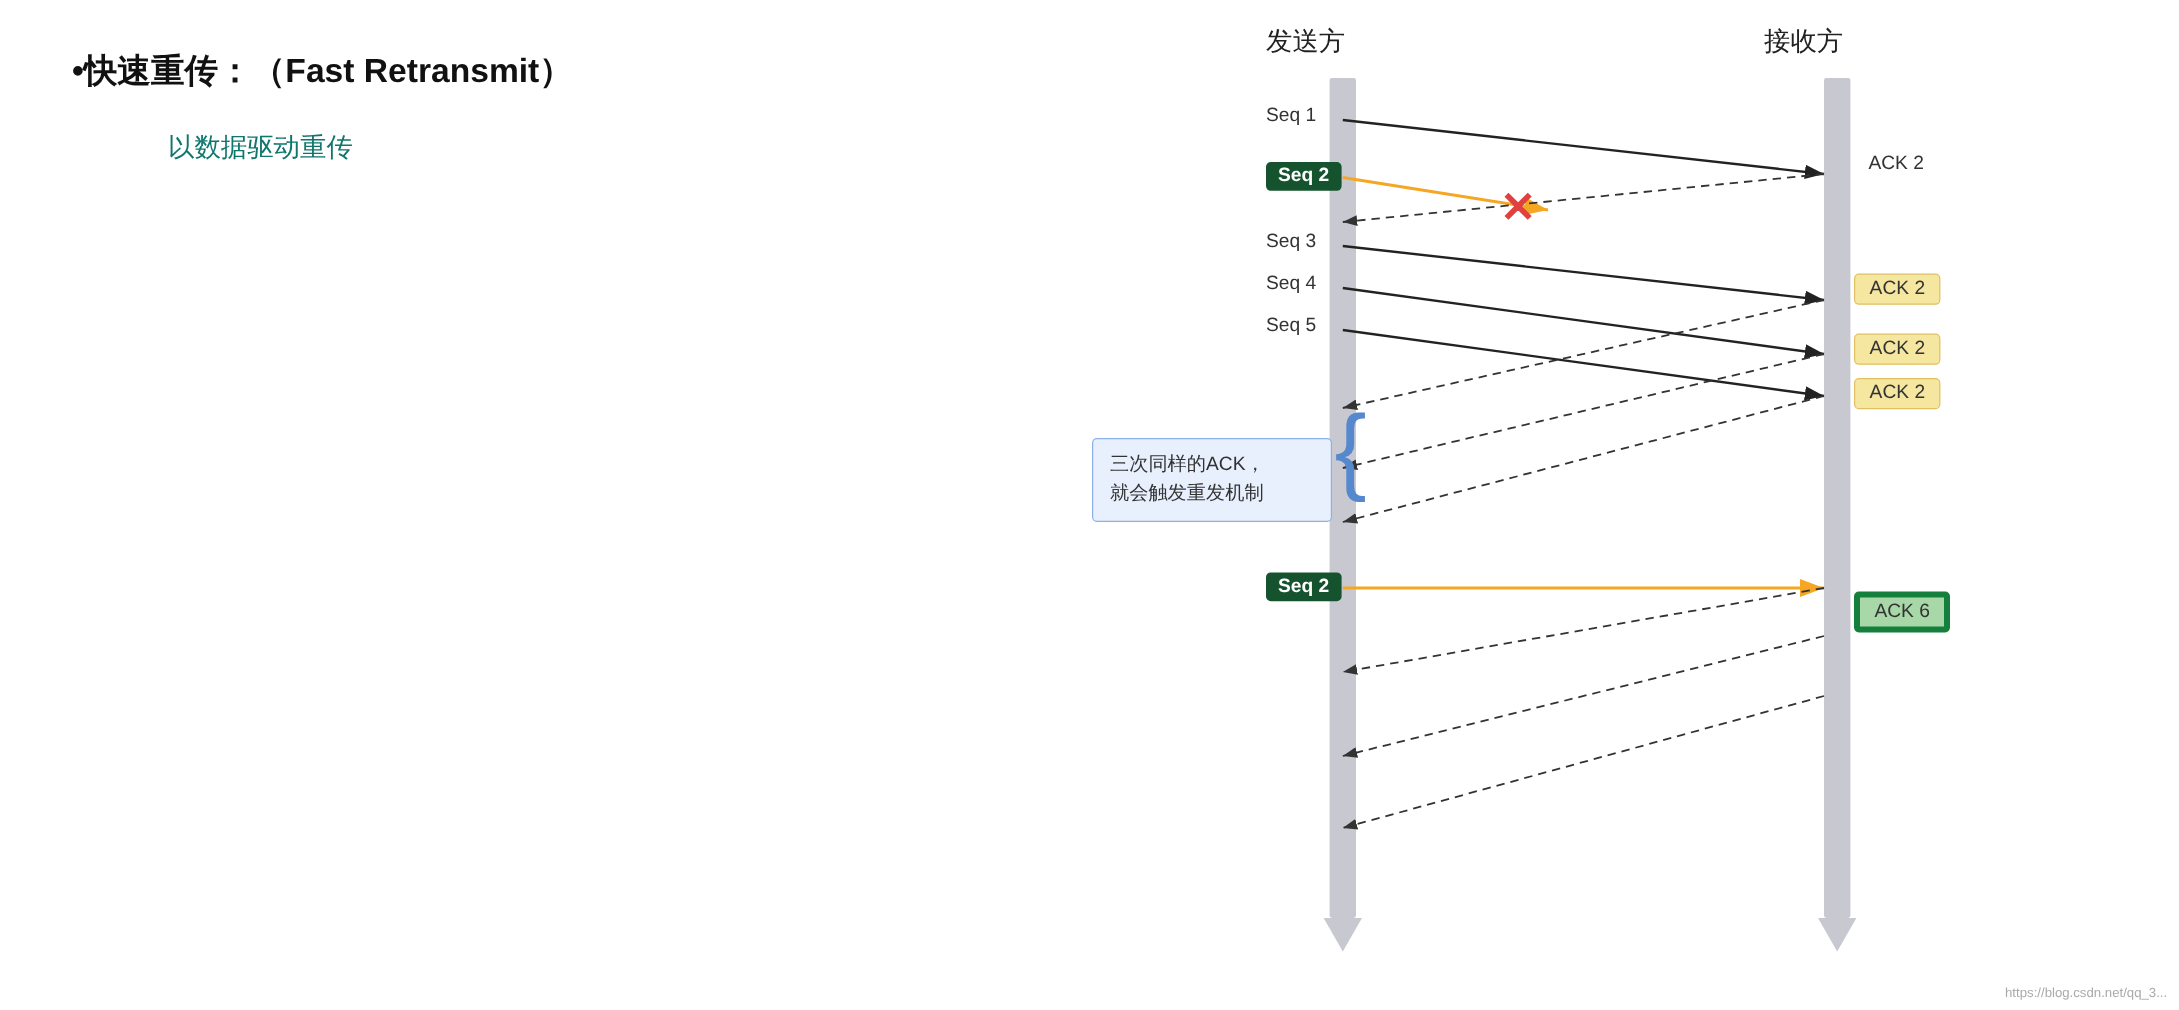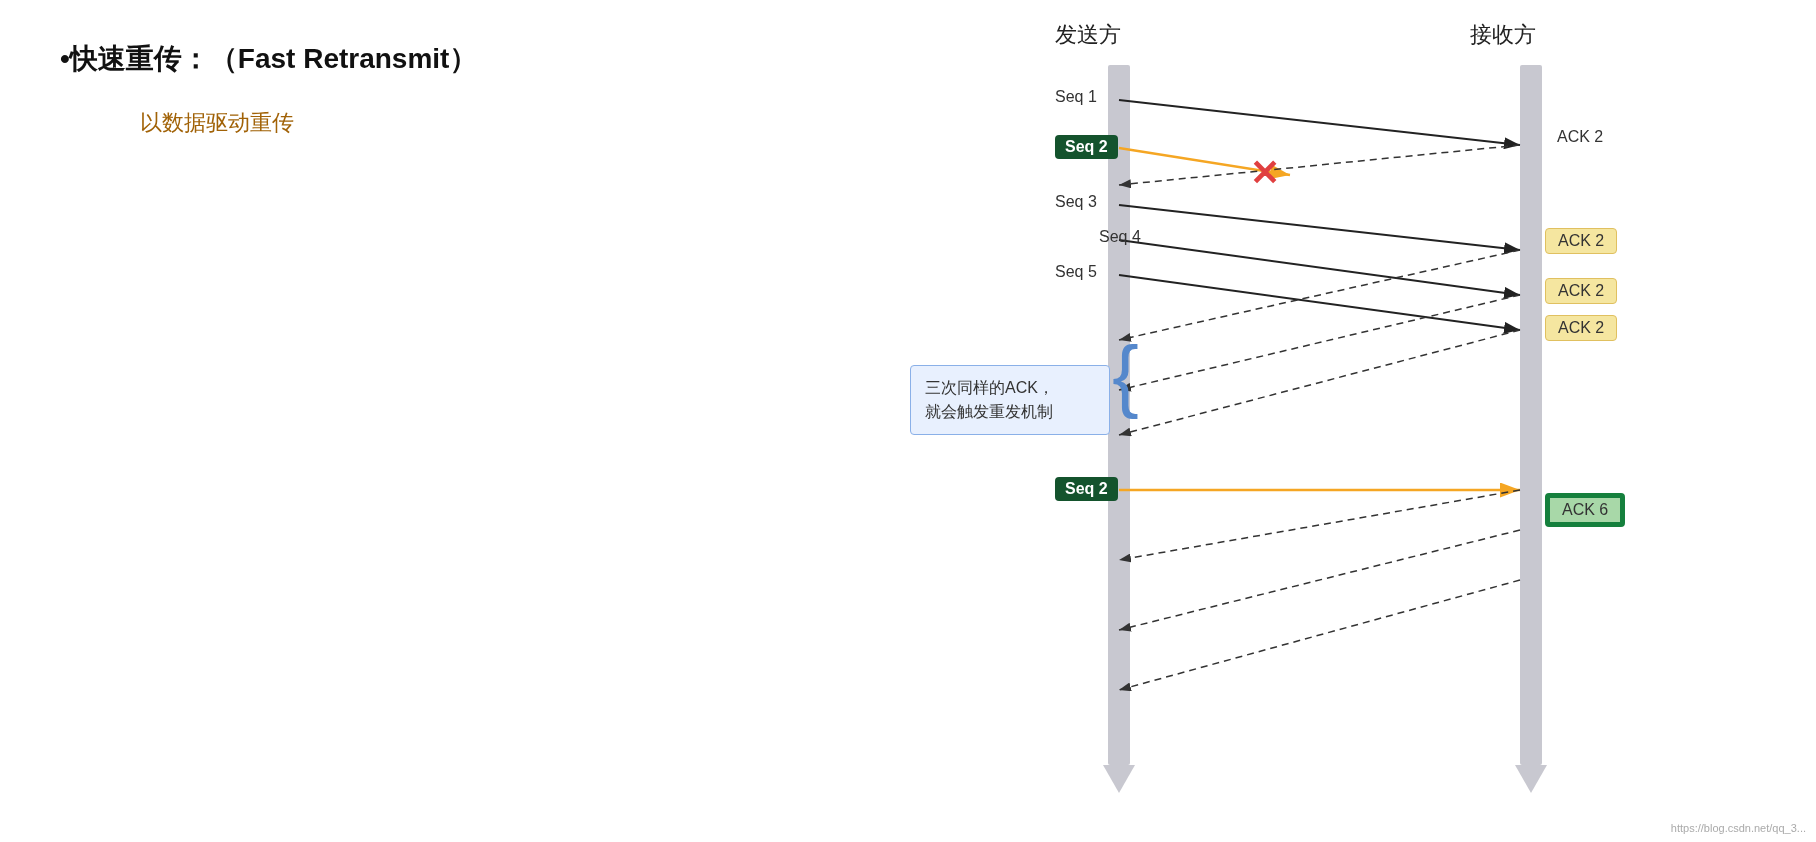--- a/index.html
+++ b/index.html
@@ -21,21 +21,21 @@
       padding: 40px 60px;
     }
     .title-line {
       font-size: 28px;
       font-weight: bold;
       margin-bottom: 30px;
       color: #111;
     }
     .subtitle-line {
       font-size: 22px;
-      color: #a16207;
+      color: #0f766e;
       margin-left: 80px;
     }
 
     
     .diagram {
       position: absolute;
       left: 900px;
       top: 0;
       width: 900px;
       height: 735px;
@@ -205,21 +205,21 @@
         <polygon points="0 0, 8 3, 0 6" fill="#333"></polygon>
       </marker>
     </defs>
   </svg>
 
   <div style="position:absolute; left:350px; top:152px; font-size:36px; color:#e04040; font-weight:bold;">✕</div>
 
   <div class="seq-label" style="left:155px; top:88px;">Seq 1</div>
   <div class="seq-box seq-box-orange" style="left:155px; top:135px;">Seq 2</div>
   <div class="seq-label" style="left:155px; top:193px;">Seq 3</div>
-  <div class="seq-label" style="left:155px; top:228px;margin-left:44px;">Seq 4</div>
+  <div class="seq-label" style="left:155px; top:228px;">Seq 4</div>
   <div class="seq-label" style="left:155px; top:263px;">Seq 5</div>
 
   <div class="seq-box seq-box-orange" style="left:155px; top:477px;">Seq 2</div>
 
   <div class="ack-box ack-plain" style="left:645px; top:125px;">ACK 2</div>
   <div class="ack-box ack-yellow" style="left:645px; top:228px;">ACK 2</div>
   <div class="ack-box ack-yellow" style="left:645px; top:278px;">ACK 2</div>
   <div class="ack-box ack-yellow" style="left:645px; top:315px;">ACK 2</div>
   <div class="ack-box ack-green" style="left:645px; top:475px;">ACK 6</div>
 

